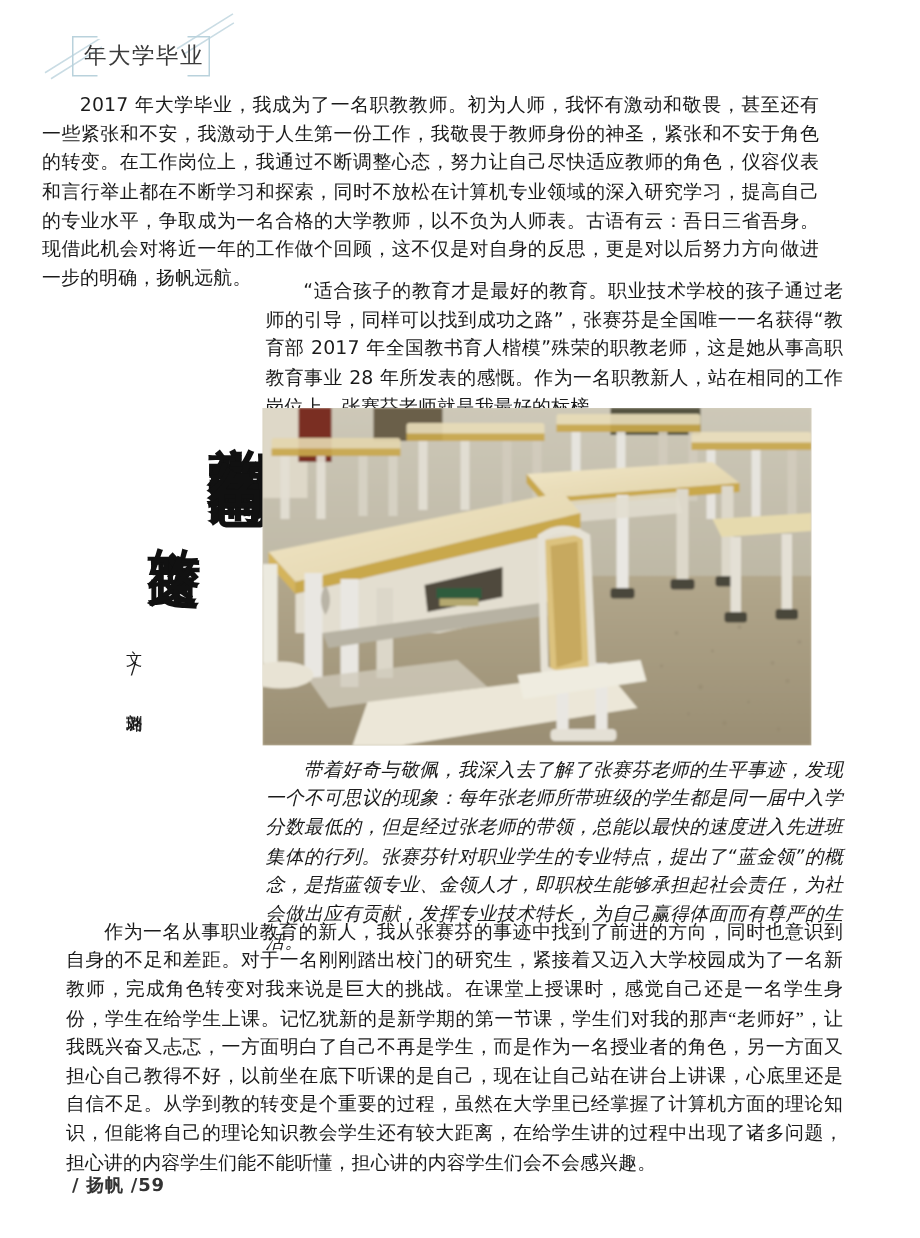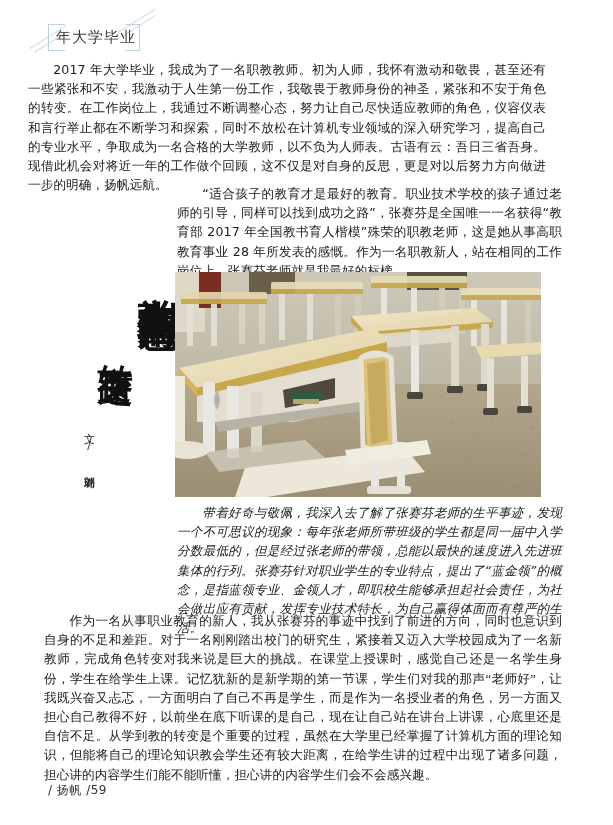--- a/index.html
+++ b/index.html
@@ -163,20 +163,21 @@
 
   
   .footer {
     position: absolute;
     left: 48px;
     top: 782px;
     font-size: 12px;
     color: #333333;
     letter-spacing: 0.5px;
     font-family: "DejaVu Sans", "Liberation Sans", sans-serif;
+    font-weight: bold;
   }
 </style>
 </head>
 <body>
 
 <div class="badge-wrap">
   <div class="badge-slash s1"></div>
   <div class="badge-slash s2"></div>
   <div class="badge-slash s3"></div>
   <div class="badge-slash s4"></div>

